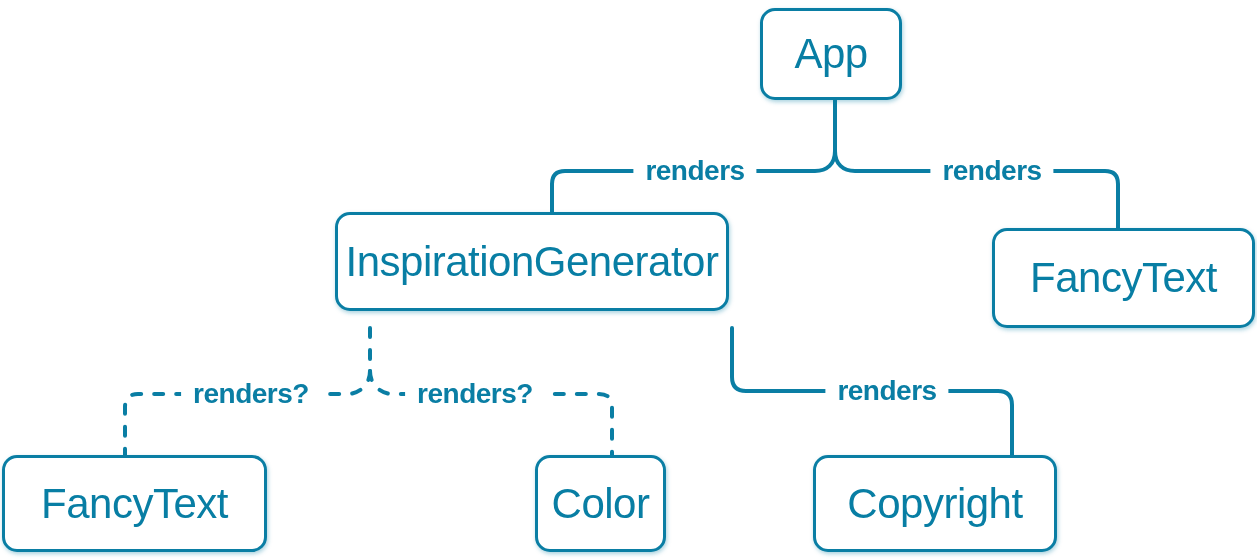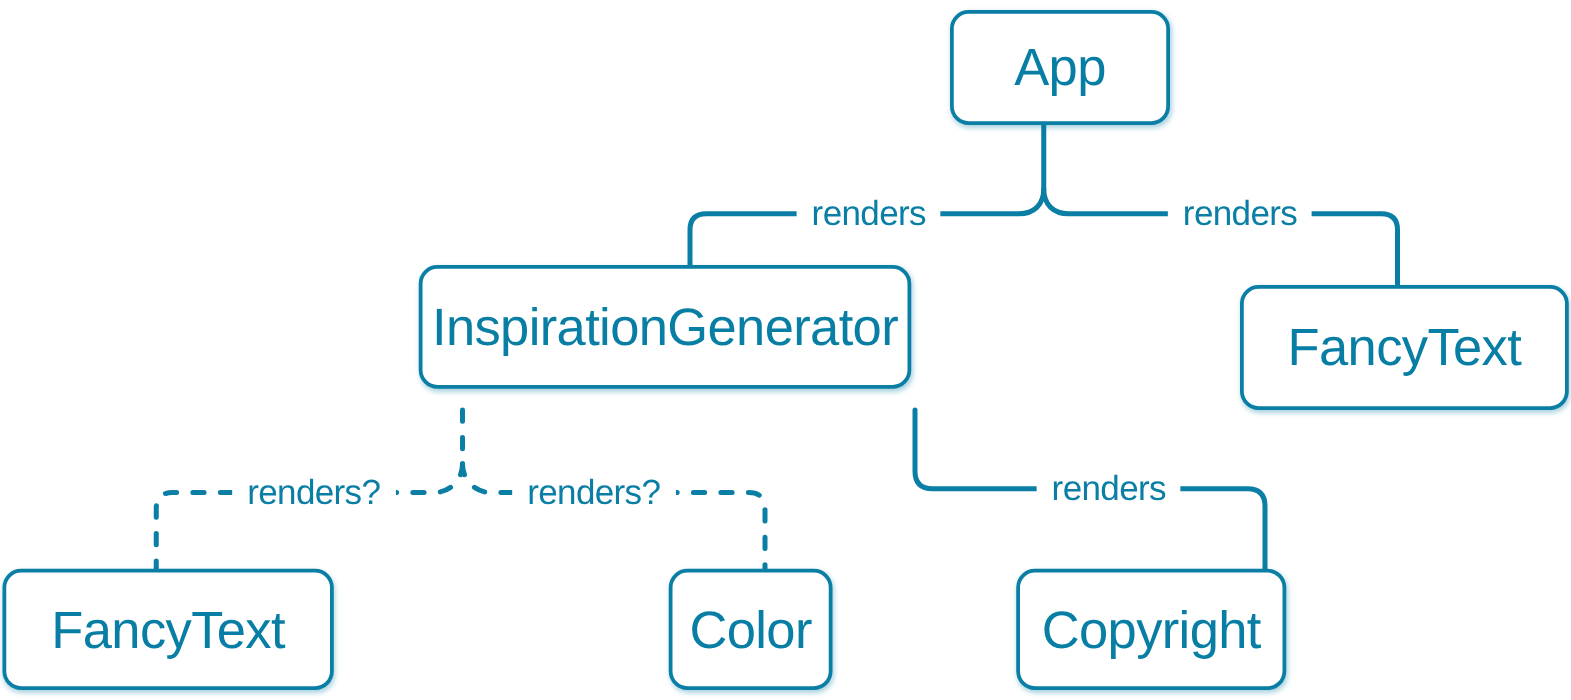--- a/index.html
+++ b/index.html
@@ -40,34 +40,34 @@
     border: 3px solid #0a7ea4;
     border-radius: 15px;
     color: #087ea4;
     font-size: 42px;
     font-weight: 500;
     letter-spacing: -0.5px;
     box-shadow: 1px 2px 4px rgba(10, 126, 164, 0.35);
     white-space: nowrap;
   }
 
-  .node-app                   { left: 760px;  top: 8px;   width: 176px; height: 92px;  }
+  .node-app                   { left: 760px;  top: 8px;   width: 142px; height: 92px;  }
   .node-inspiration-generator { left: 335px;  top: 212px; width: 394px; height: 99px;  }
   .node-fancy-text-top        { left: 992px;  top: 228px; width: 263px; height: 100px; }
   .node-fancy-text-bottom     { left: 2px;    top: 455px; width: 265px; height: 97px;  }
   .node-color                 { left: 535px;  top: 455px; width: 131px; height: 97px;  }
-  .node-copyright             { left: 813px;  top: 455px; width: 216px; height: 97px;  }
+  .node-copyright             { left: 813px;  top: 455px; width: 244px; height: 97px;  }
 
   .edge-label {
     position: absolute;
     transform: translate(-50%, -50%);
     background: #ffffff;
     color: #0a7ea4;
     font-size: 28px;
-    font-weight: 400;
+    font-weight: 700;
     letter-spacing: -0.5px;
     padding: 2px 12px;
     white-space: nowrap;
   }
 
   .edge-label-renders-ig       { left: 695px;  top: 171px; }
   .edge-label-renders-ft       { left: 992px;  top: 171px; }
   .edge-label-renders-q-ft     { left: 251px;  top: 394px; }
   .edge-label-renders-q-color  { left: 475px;  top: 394px; }
   .edge-label-renders-cr       { left: 887px;  top: 391px; }

